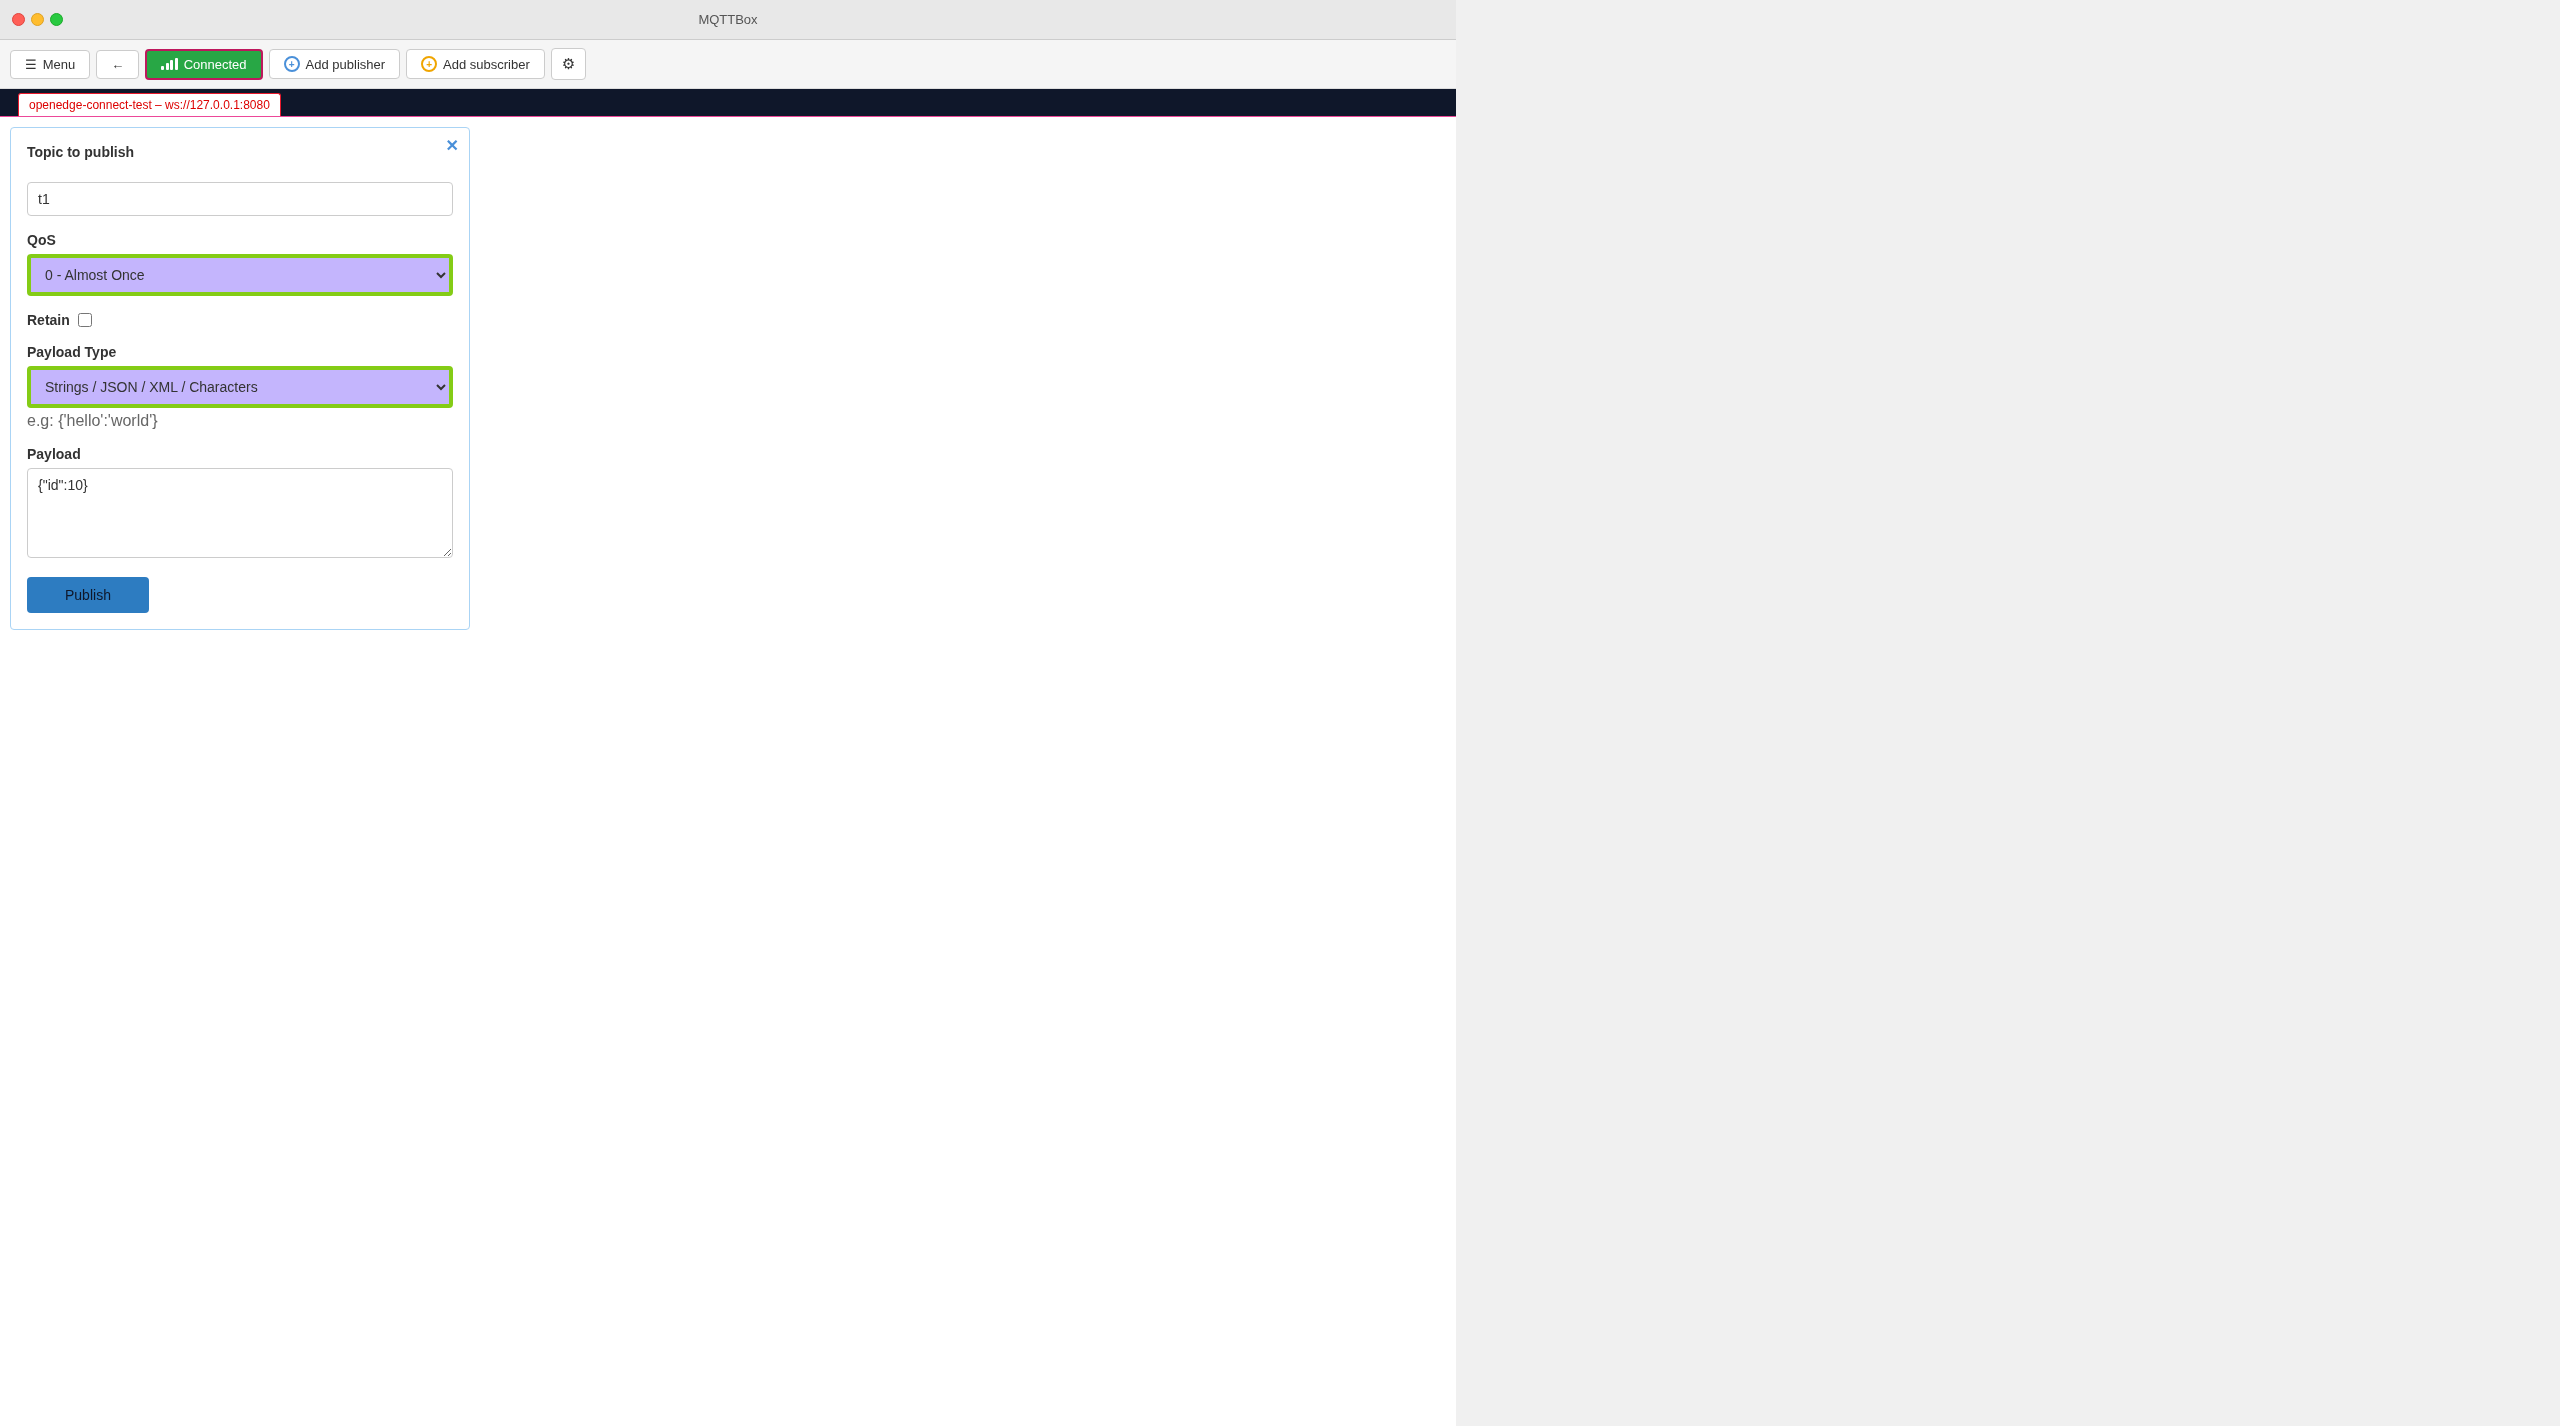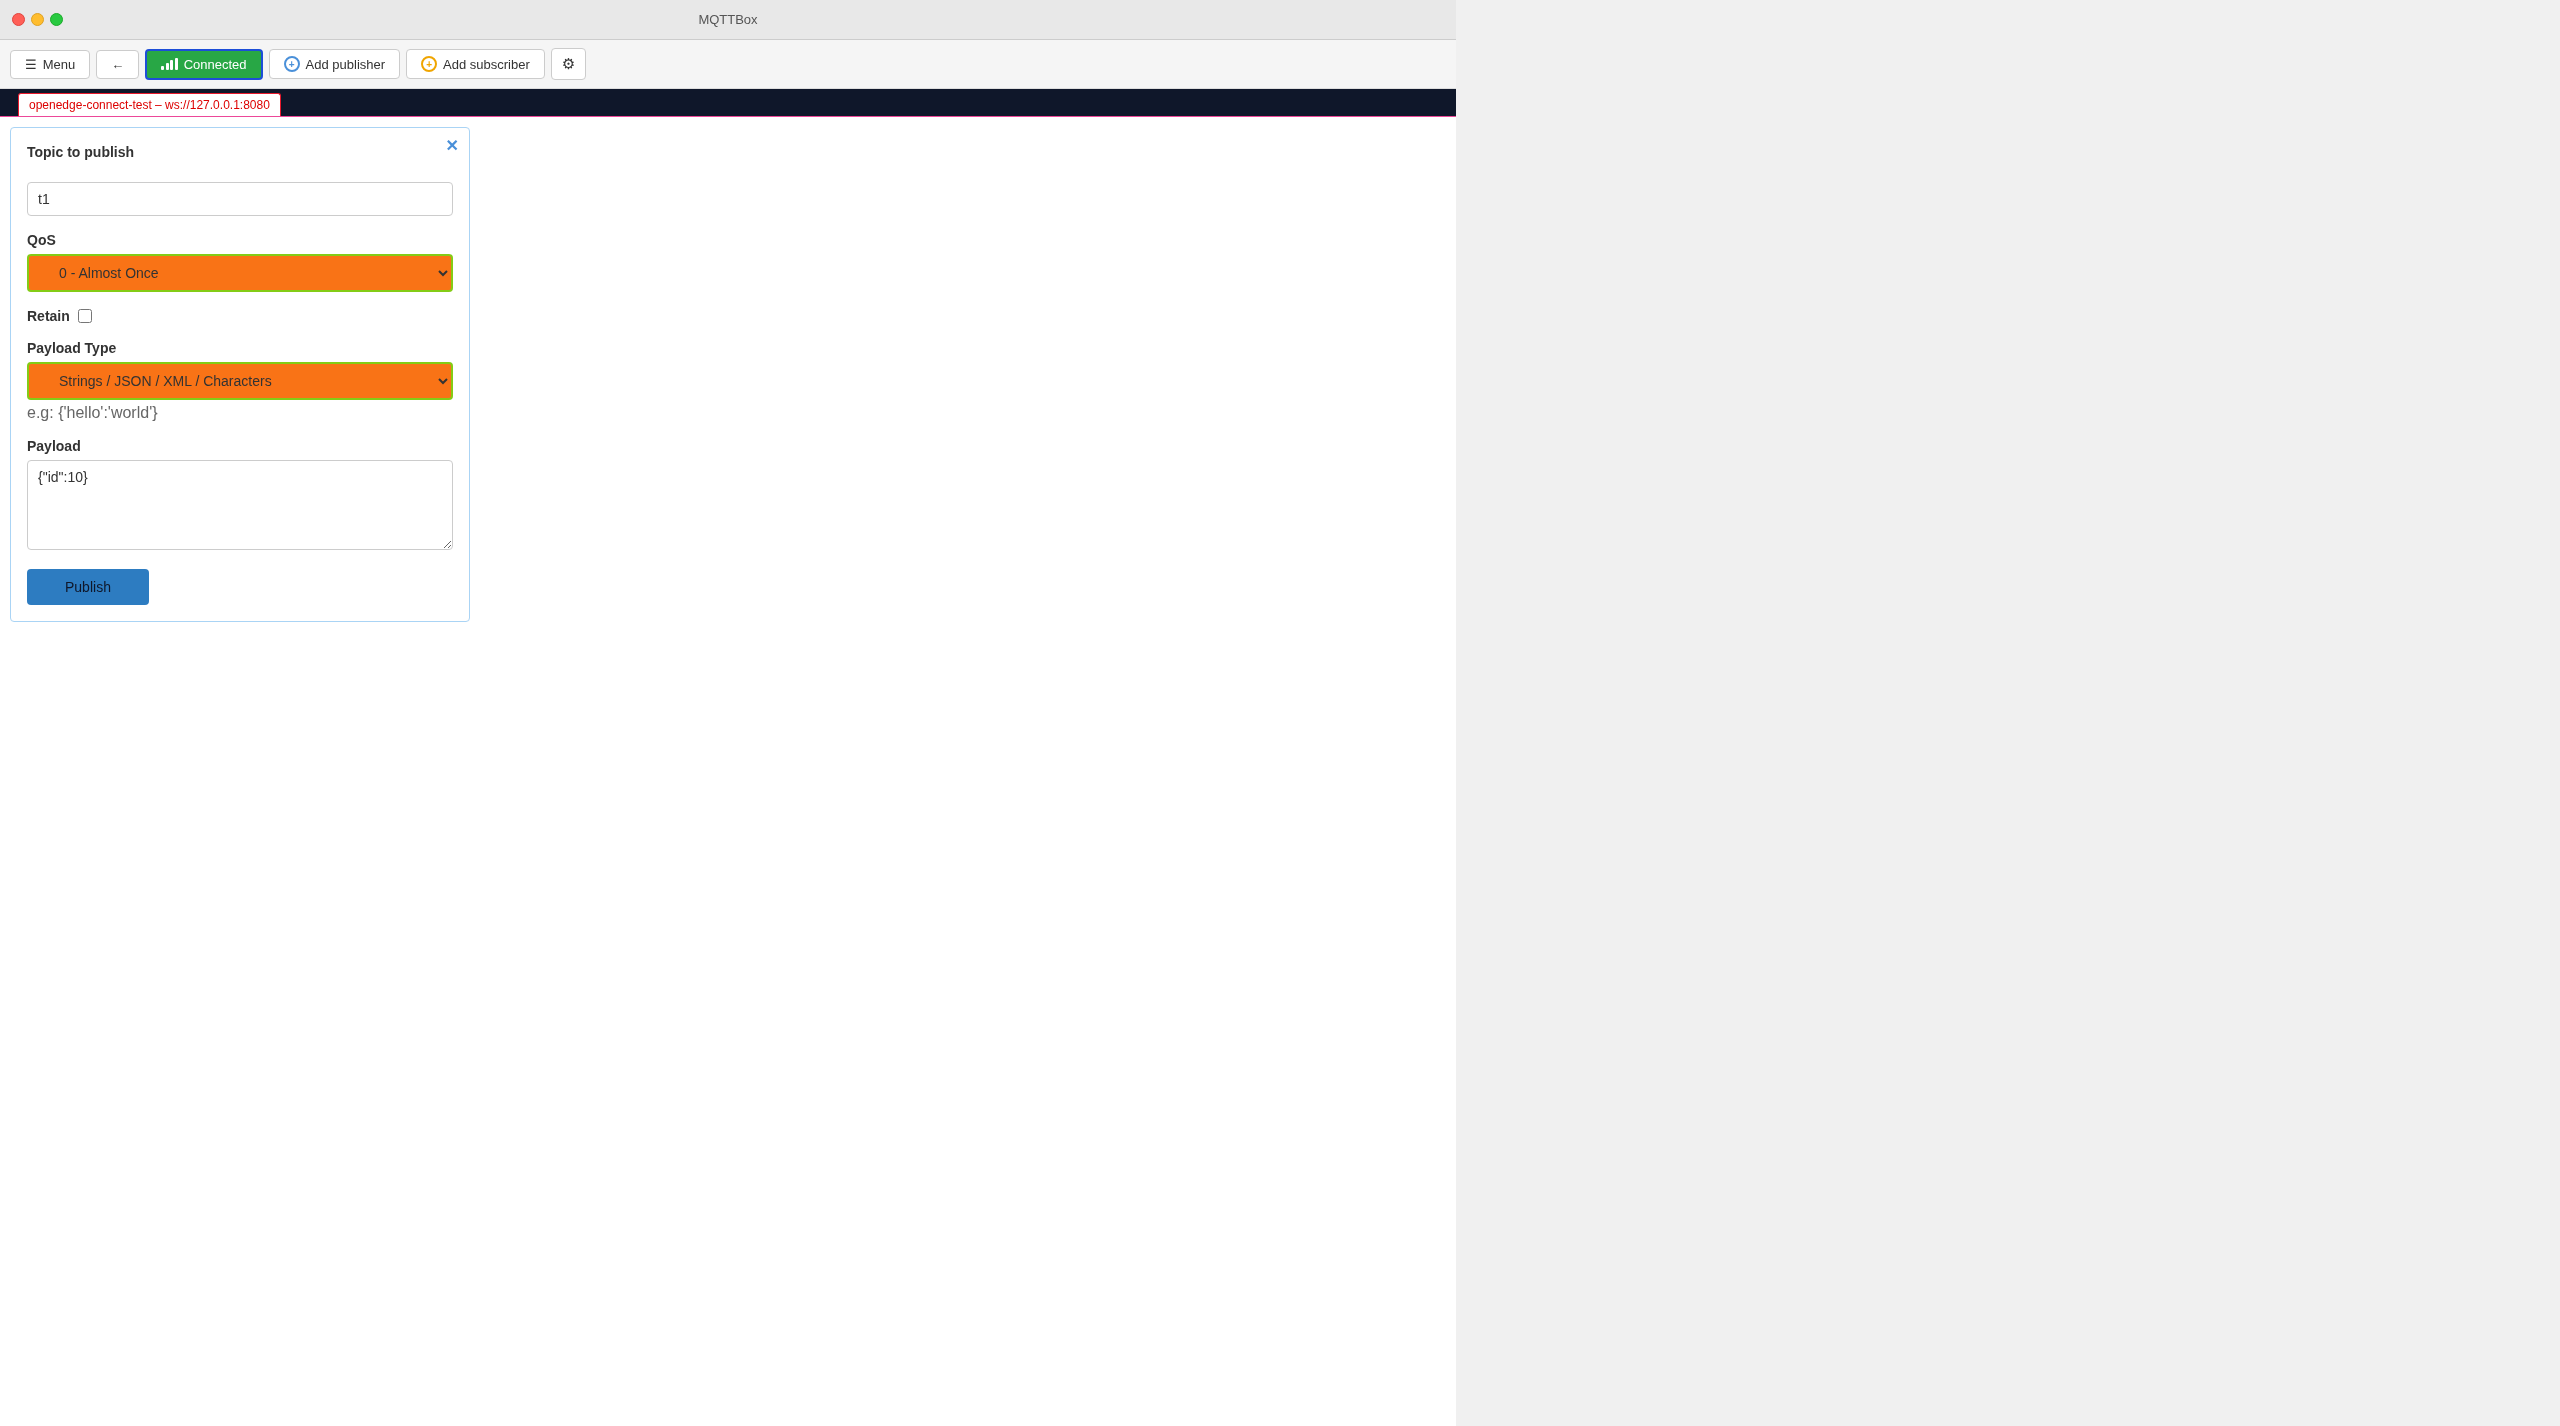--- a/index.html
+++ b/index.html
@@ -71,21 +71,21 @@
       border: 1px solid #ccc;
       border-radius: 4px;
       background: white;
       cursor: pointer;
       font-size: 13px;
       color: #333;
     }
 
     .toolbar-btn.connected {
       background: #28a745;
-      border: 2px solid #1d4ed8;
+      border: 2px solid #be185d;
       color: white;
       font-weight: 500;
     }
 
     .toolbar-btn.icon-only {
       padding: 6px 10px;
     }
 
     
     .connection-tabs {
@@ -152,26 +152,26 @@
       padding: 8px 10px;
       border: 1px solid #ccc;
       border-radius: 4px;
       font-size: 14px;
       color: #333;
       margin-top: 16px;
     }
 
     .form-select {
       width: 100%;
-      padding: 8px 26px;
-      border: 2px solid #84cc16;
-      border-radius: 4px;
-      font-size: 14px;
-      color: #333;
-      background: #f97316;
+      padding: 8px 10px;
+      border: 4px solid #84cc16;
+      border-radius: 4px;
+      font-size: 14px;
+      color: #333;
+      background: #c4b5fd;
       appearance: auto;
     }
 
     .form-textarea {
       width: 100%;
       padding: 8px 10px;
       border: 1px solid #ccc;
       border-radius: 4px;
       font-size: 14px;
       color: #333;

